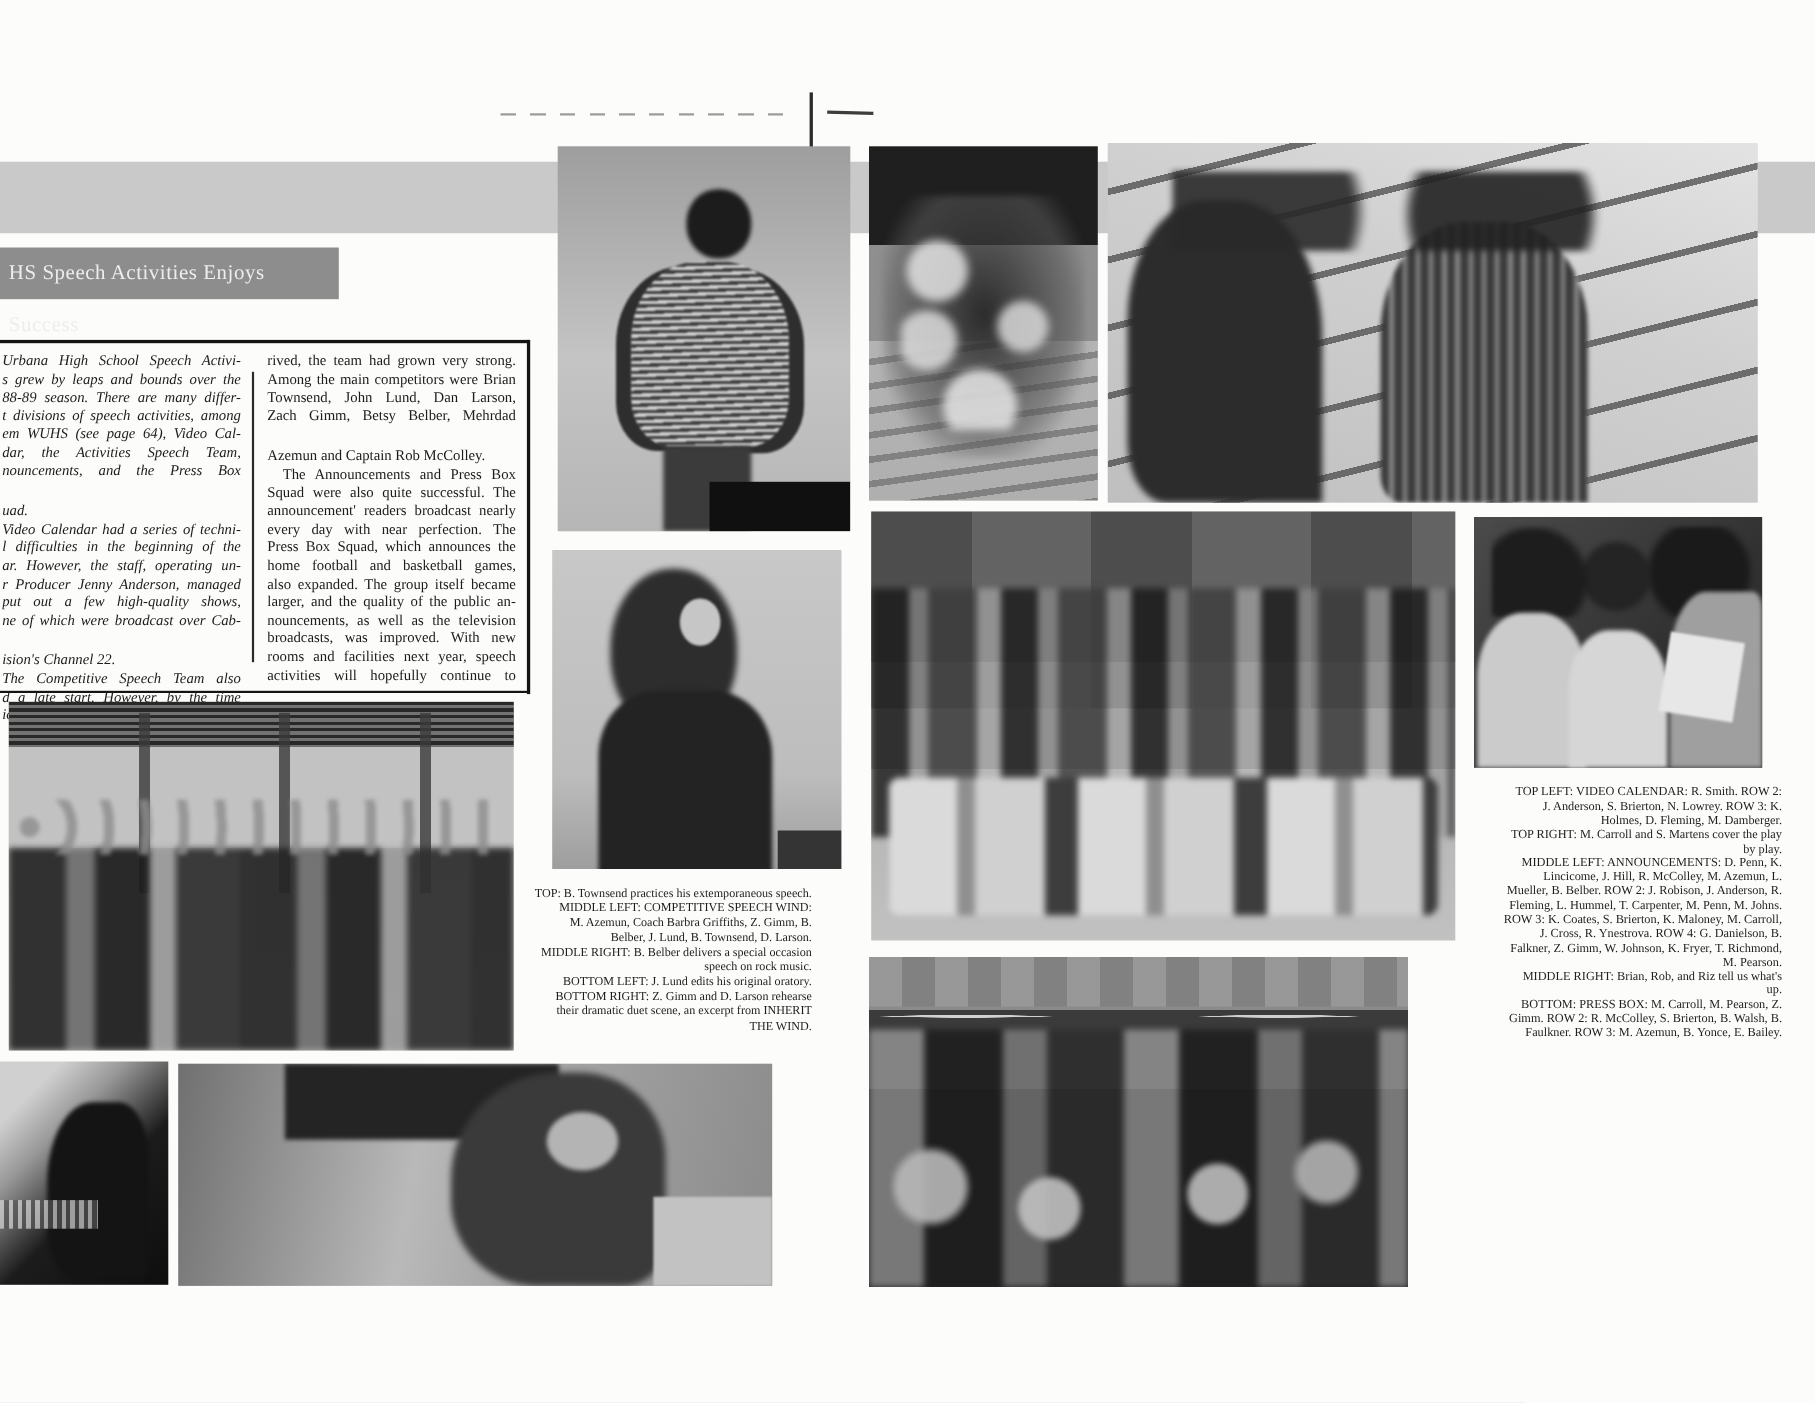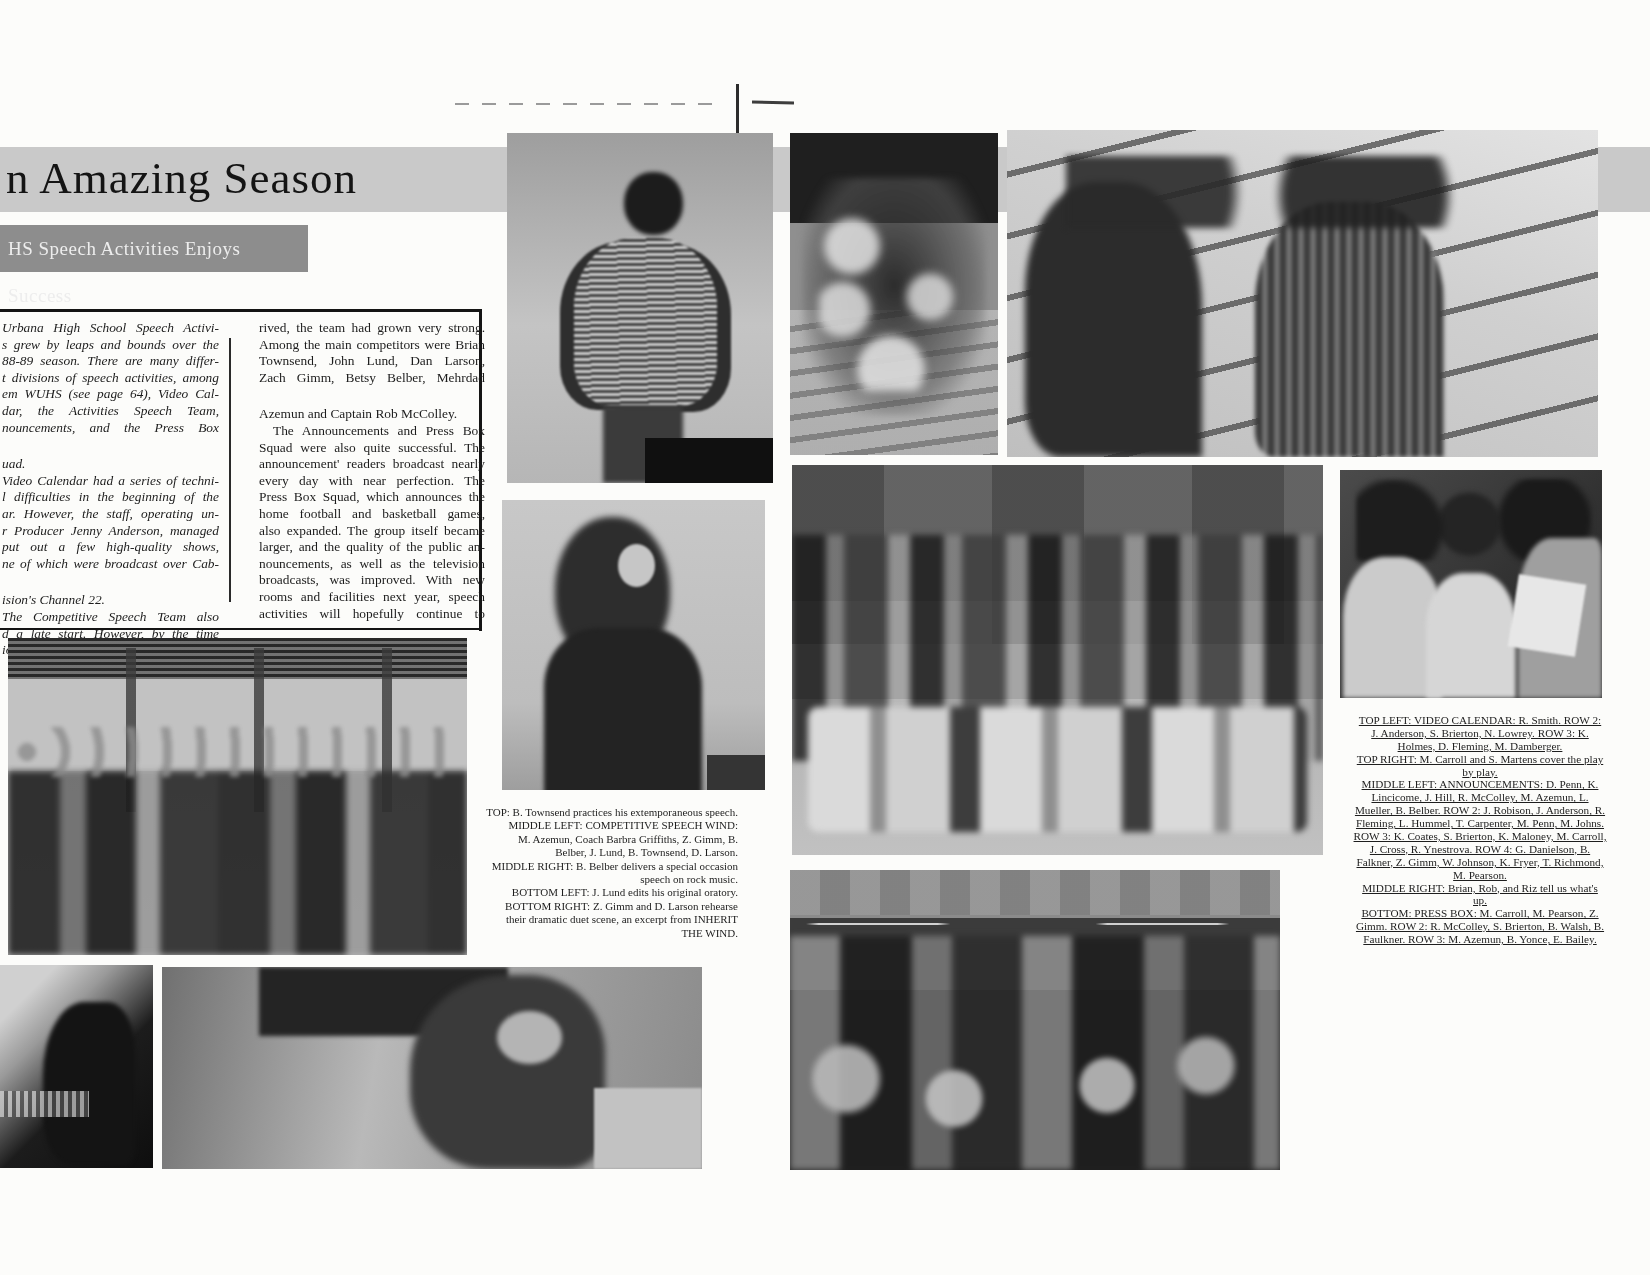--- a/index.html
+++ b/index.html
@@ -23,31 +23,31 @@
   
   .rule{position:absolute;background:#141414;}
   .rule-top{left:0;top:309px;width:481px;height:3px;}
   .rule-right{left:479px;top:309px;width:3px;height:322px;}
   .rule-bottom{left:0;top:628px;width:481px;height:2px;}
   .rule-coldiv{left:229px;top:338px;width:2px;height:264px;background:#2a2a2a;}
 
   
   .col{position:absolute;top:320px;font-size:13.4px;line-height:16.6px;color:#1c1c1c;}
   .col-1{left:2px;width:217px;font-style:italic;}
-  .col-2{left:259px;width:226px;}
+  .col-2{left:243px;width:226px;}
   .bodyline{height:16.6px;overflow:hidden;text-align:justify;text-align-last:justify;white-space:normal;}
   .bodyline.line-end{text-align-last:left;margin-top:20px;}
   .bodyline.line-indent{text-indent:14px;}
 
   
   .caption{position:absolute;color:#1e1e1e;}
   .caption-left{left:448px;top:806px;width:290px;font-size:11px;}
   .caption-left .capline{height:13.4px;overflow:hidden;text-align:right;}
   .caption-right{left:1340px;top:714px;width:280px;font-size:11.2px;}
-  .caption-right .capline{height:12.9px;overflow:hidden;text-align:center;text-decoration:underline;}
+  .caption-right .capline{height:12.9px;overflow:hidden;text-align:right;}
 
   
   .photo{position:absolute;overflow:hidden;background:#a9a9a9;}
   .photo i{position:absolute;display:block;}
 
   .p-a{left:507px;top:133px;width:266px;height:350px;
        background:linear-gradient(180deg,#9e9e9e,#c4c4c4 55%,#b6b6b6);}
   .p-a .head{left:44%;top:11%;width:22%;height:18%;background:#1c1c1c;border-radius:48%;filter:blur(2px);}
   .p-a .torso{left:25%;top:30%;width:54%;height:48%;border-radius:42% 42% 26% 26%;
        background:repeating-linear-gradient(178deg,#d2d2d2 0 3px,#3a3a3a 3px 6px);filter:blur(1px);
@@ -143,21 +143,20 @@
                   radial-gradient(circle at 32% 55%,#c0c0c0 0 8%,transparent 10%),
                   radial-gradient(circle at 66% 45%,#bcbcbc 0 8%,transparent 10%),
                   radial-gradient(circle at 88% 30%,#b2b2b2 0 6%,transparent 8%);}
 </style>
 </head>
 <body>
 
 <div class="page">
 
   <div class="title-band"></div>
-  <h1 class="page-title">n Amazing Season</h1>
   <div class="subtitle-band">
     <span class="subtitle-text">HS Speech Activities Enjoys Success</span>
   </div>
 
   <div class="artifact art-dashes"></div>
   <div class="artifact art-stroke"></div>
   <div class="artifact art-vmark"></div>
 
   <div class="rule rule-top"></div>
   <div class="rule rule-right"></div>

